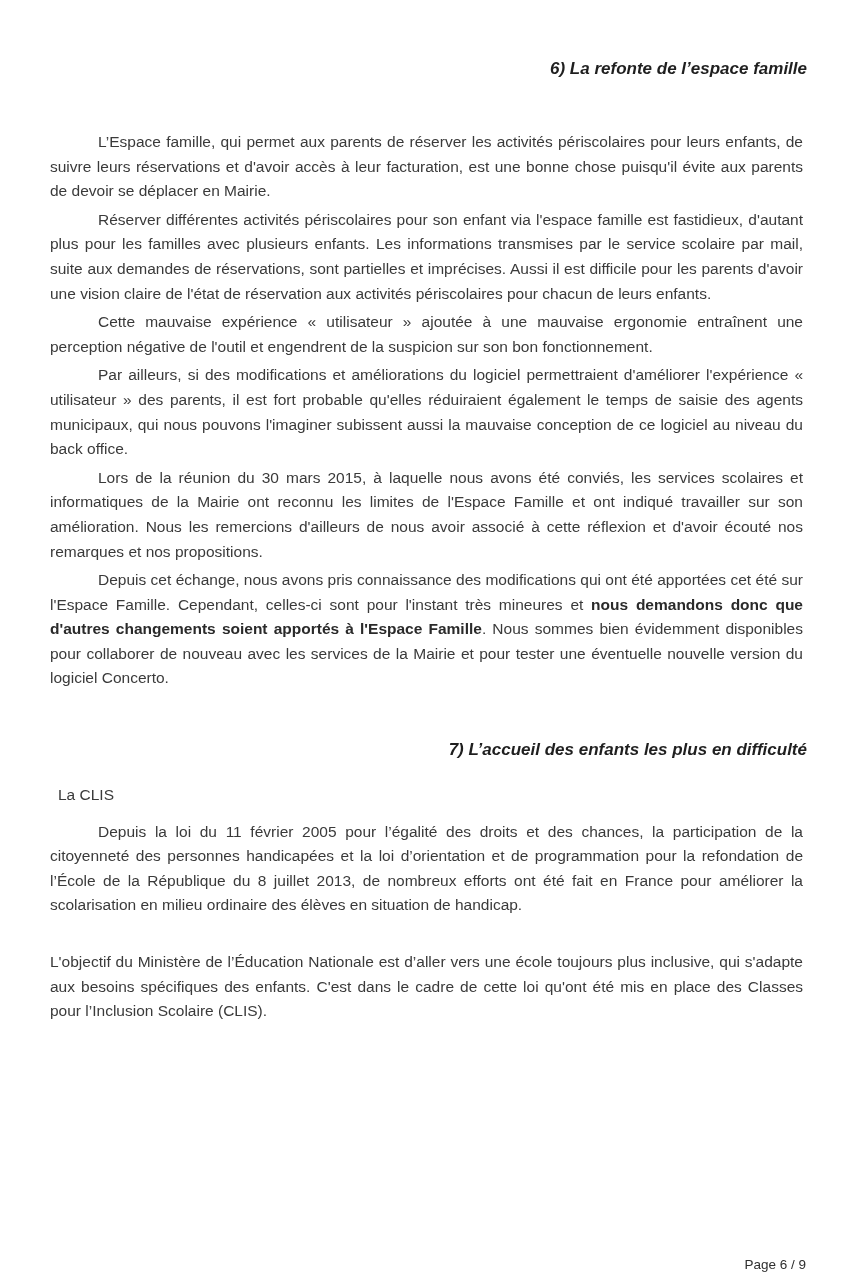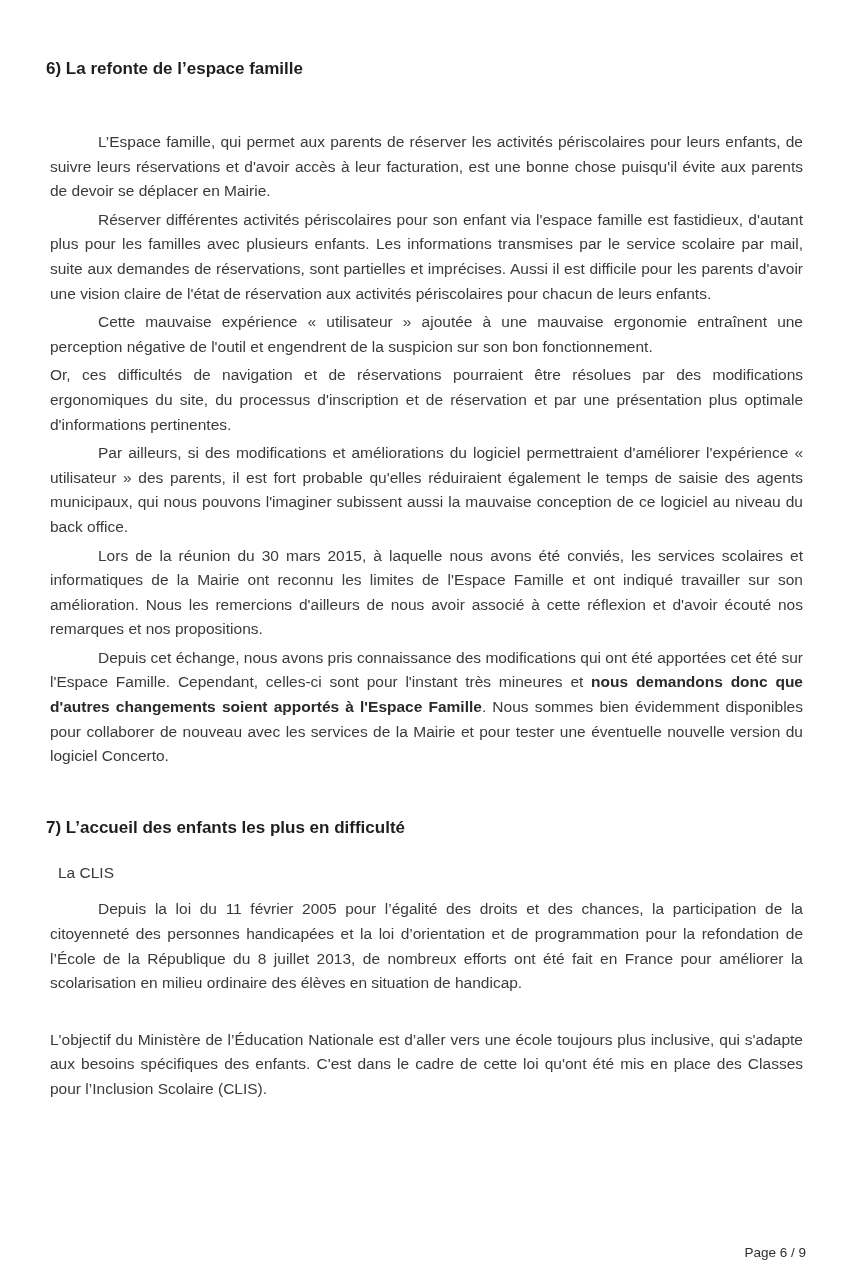--- a/index.html
+++ b/index.html
@@ -22,21 +22,22 @@
     top: 58px;
     left: 46px;
     right: 37px;
   }
   .doc-heading {
     margin: 0;
     font-size: 17px;
     line-height: 22px;
     font-weight: bold;
     color: #1f1f1f;
-    text-align: left;
+    text-align: right;
+    font-style: italic;
   }
   .doc-para {
     margin: 4px;
     font-size: 15.5px;
     line-height: 24.6px;
     text-align: justify;
     color: #3a3a3a;
   }
   .doc-para.indent { text-indent: 48px; }
   .doc-label {
@@ -47,37 +48,36 @@
     color: #3a3a3a;
   }
   .bold { font-weight: bold; color: #2a2a2a; }
   .spacer-xl { height: 46px; }
   .spacer-lg { height: 44px; }
   .spacer-md { height: 24px; }
   .spacer-sm { height: 10px; }
   .footer {
     position: absolute;
     right: 38px;
-    bottom: 28px;
+    bottom: 16px;
     font-size: 13.5px;
     color: #2f2f2f;
     font-family: "Liberation Sans", sans-serif;
   }
 </style>
 </head>
 <body>
 
 <div class="page">
   <div class="content">
       <h2 class="doc-heading">6) La refonte de l’espace famille</h2>
       <div class="spacer-xl"></div>
       <p class="doc-para indent"><span>L’Espace famille, qui permet aux parents de réserver les activités périscolaires pour leurs enfants, de suivre leurs réservations et d'avoir accès à leur facturation, est  une bonne chose puisqu'il évite aux parents de devoir se déplacer en Mairie.</span></p>
       <p class="doc-para indent"><span>Réserver différentes activités périscolaires pour son enfant via l'espace famille est fastidieux, d'autant plus pour les familles avec plusieurs enfants. Les informations transmises par le service scolaire par mail, suite aux demandes de réservations, sont partielles et imprécises. Aussi il est difficile pour les parents d'avoir une vision claire de l'état de réservation aux activités périscolaires pour chacun de leurs enfants.</span></p>
       <p class="doc-para indent"><span>Cette mauvaise expérience « utilisateur » ajoutée à une mauvaise ergonomie entraînent une perception négative de l'outil et engendrent de la suspicion sur son bon fonctionnement.</span></p>
-      <p class="doc-para"><span>Or, ces difficultés de navigation et de réservations pourraient être résolues par des modifications ergonomiques du site, du processus d'inscription et de réservation et par une présentation plus optimale d'informations pertinentes.</span></p>
       <p class="doc-para indent"><span>Par ailleurs, si des modifications et améliorations du logiciel permettraient d'améliorer l'expérience « utilisateur » des parents, il est fort probable qu'elles réduiraient également le temps de saisie des agents municipaux, qui nous pouvons l'imaginer subissent aussi la mauvaise conception de ce logiciel au niveau du back office.</span></p>
       <p class="doc-para indent"><span>Lors de la réunion du 30 mars 2015, à laquelle nous avons été conviés, les services scolaires et informatiques de la Mairie ont reconnu les limites de l'Espace Famille et ont indiqué travailler sur son amélioration. Nous les remercions d'ailleurs de nous avoir associé à cette réflexion et d'avoir écouté nos remarques et nos propositions.</span></p>
       <p class="doc-para indent"><span>Depuis cet échange, nous avons pris connaissance des modifications qui ont été apportées cet été sur l'Espace Famille. Cependant, celles-ci sont pour l'instant très mineures et </span><span class="bold">nous demandons donc que d'autres changements soient apportés à l'Espace Famille</span><span>. Nous sommes bien évidemment disponibles pour collaborer de nouveau avec les services de la Mairie et pour tester une éventuelle nouvelle version du logiciel Concerto.</span></p>
       <div class="spacer-lg"></div>
       <h2 class="doc-heading">7) L’accueil des enfants les plus en difficulté</h2>
       <div class="spacer-sm"></div>
       <p class="doc-label">La CLIS</p>
       <p class="doc-para indent"><span>Depuis la loi du 11 février 2005 pour l’égalité des droits et des chances, la participation de la citoyenneté des personnes handicapées et la loi d’orientation et de programmation pour la refondation de l’École de la République du 8 juillet 2013, de nombreux efforts ont été fait en France pour améliorer la scolarisation en milieu ordinaire des élèves en situation de handicap.</span></p>
       <div class="spacer-md"></div>
       <p class="doc-para"><span>L'objectif du Ministère de l’Éducation Nationale est d’aller vers une école toujours plus inclusive, qui s'adapte aux besoins spécifiques des enfants. C'est dans le cadre de cette loi qu'ont été mis en place des Classes pour l’Inclusion Scolaire (CLIS).</span></p>

